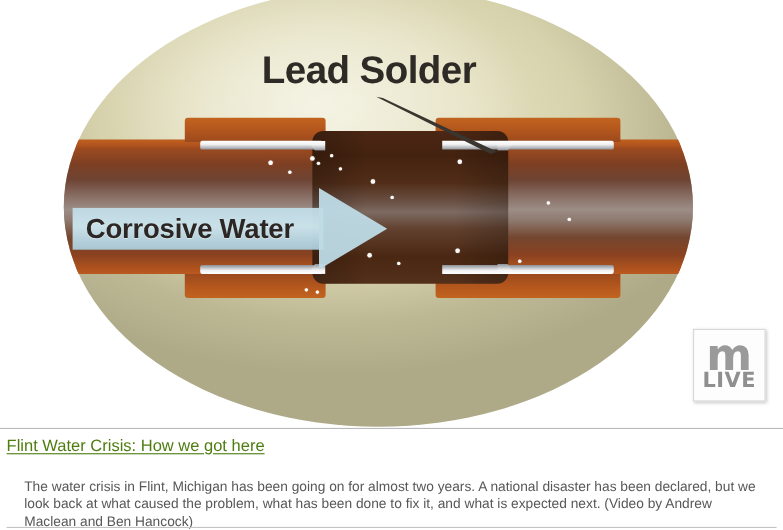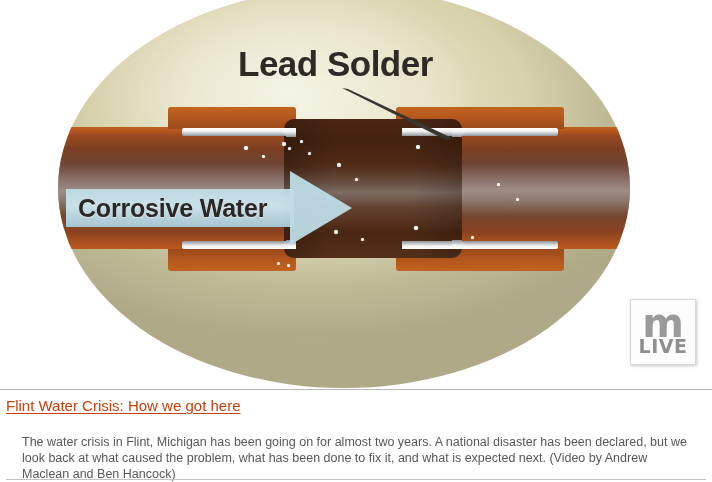--- a/index.html
+++ b/index.html
@@ -223,21 +223,21 @@
     position: absolute;
     left: 0; top: 389px;
     width: 712px; height: 93px;
     background: #ffffff;
     border-top: 1px solid #b9b9b9;
     padding: 7px 8px 0 6px;
   }
   #caption-title {
     display: inline-block;
     font-size: 15px;
-    color: #c2410c;
+    color: #4d7c0f;
     text-decoration: underline;
     text-underline-offset: 2px;
     cursor: pointer;
     margin: 0 0 4px 0;
   }
   #caption-desc {
     font-size: 12.5px;
     line-height: 16px;
     color: #58585a;
     margin: 16px;

